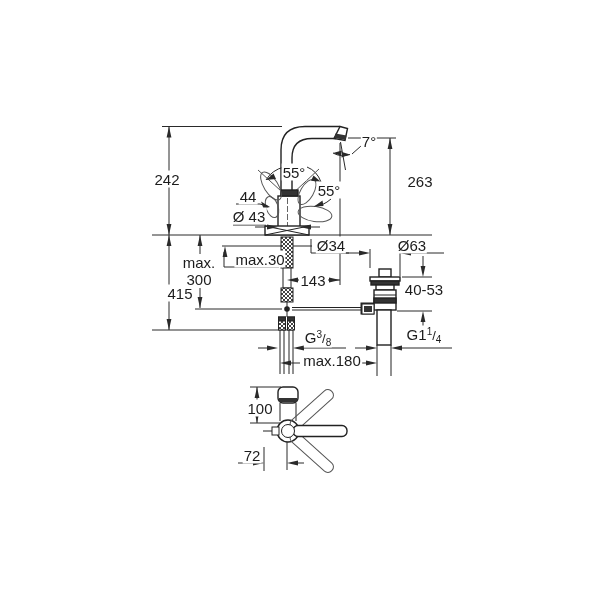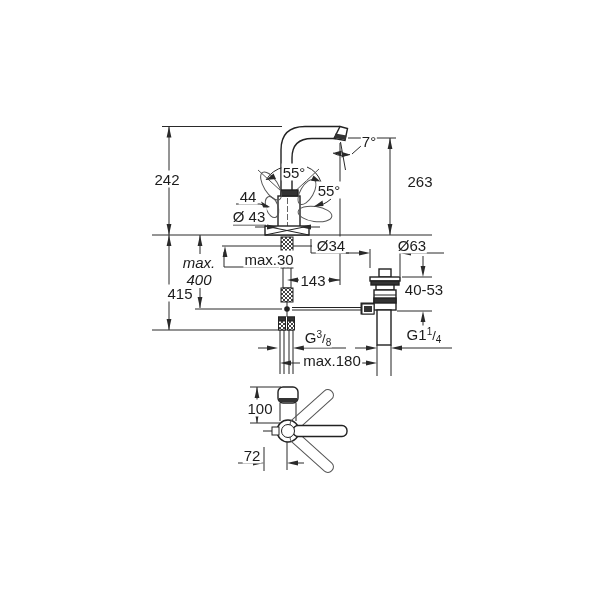--- a/index.html
+++ b/index.html
@@ -1,21 +1,21 @@
 <!DOCTYPE html>
 <html><head>
 <meta charset="utf-8">
 <style>
   html,body{margin:0;padding:0;background:#fff;}
   .stage{position:relative;width:600px;height:600px;background:#fff;overflow:hidden;
          font-family:"Liberation Sans",sans-serif;}
   .stage svg{position:absolute;left:0;top:0;}
   .dim{position:absolute;transform:translate(-50%,-50%);font-size:15px;line-height:17px;
        color:#1c1c1c;background:#fff;padding:0 1px;white-space:nowrap;}
-  .stack{text-align:center;font-style:italic;}
+  .stack{text-align:center;}
   .fnum{font-size:10px;position:relative;top:-5px;}
   .fden{font-size:10px;position:relative;top:3px;}
   .fsl{font-size:13px;}
 </style>
 </head>
 <body>
 
 <div class="stage">
 
 <svg width="600" height="600" viewBox="0 0 600 600">
@@ -215,23 +215,23 @@
     <polygon points="266,180 273.5,173.5 276,179"></polygon>
     <polygon points="321,182 313.5,175.5 311,180.8"></polygon>
     <polygon points="314,206.5 322.5,200.5 323.5,206"></polygon>
   </g>
 </svg>
 
 <div class="dim" style="left:167px;top:179px">242</div>
 <div class="dim" style="left:180px;top:293px">415</div>
 <div class="dim stack" style="left:199px;top:271px">
       <div>max.</div>
-      <div>400</div>
+      <div>300</div>
     </div>
-<div class="dim" style="left:269px;top:259px">max.30</div>
+<div class="dim" style="left:260px;top:259px">max.30</div>
 <div class="dim" style="left:248px;top:196px">44</div>
 <div class="dim" style="left:249px;top:216px">Ø 43</div>
 <div class="dim" style="left:294px;top:172px">55°</div>
 <div class="dim" style="left:329px;top:190px">55°</div>
 <div class="dim" style="left:369px;top:141px">7°</div>
 <div class="dim" style="left:420px;top:181px">263</div>
 <div class="dim" style="left:331px;top:245px">Ø34</div>
 <div class="dim" style="left:412px;top:245px">Ø63</div>
 <div class="dim" style="left:424px;top:289px">40-53</div>
 <div class="dim" style="left:313px;top:280px">143</div>

